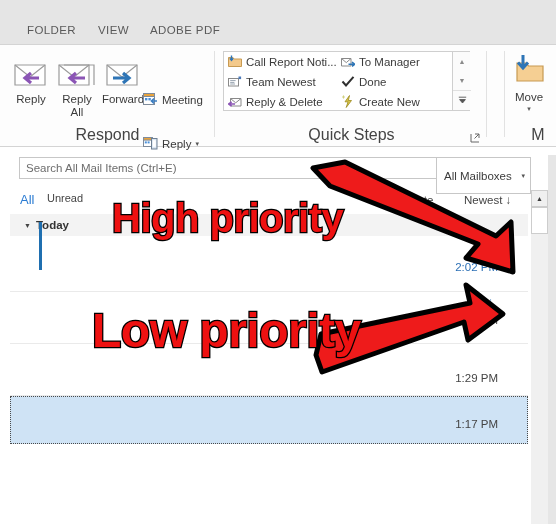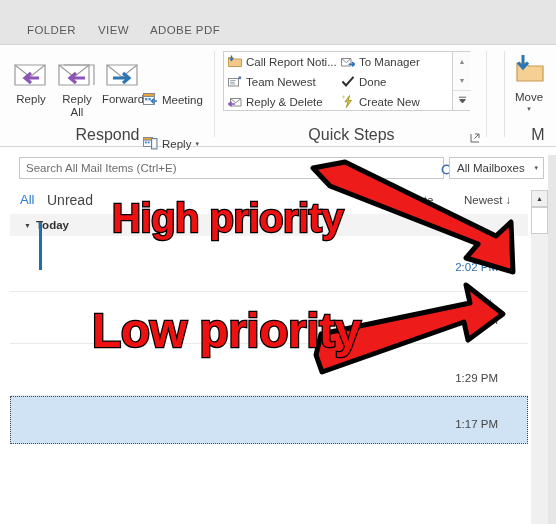--- a/index.html
+++ b/index.html
@@ -99,32 +99,32 @@
   
   .search-row { position: absolute; left: 0; top: 155px; width: 556px; height: 28px; }
   .search-box {
     position: absolute; left: 19px; top: 2px; width: 425px; height: 22px;
     border: 1px solid #c7c7c7; background: #fff;
     display: flex; align-items: center;
   }
   .search-box .ph { margin-left: 6px; font-size: 11.5px; color: #6d6d6d; }
   .search-icon { position: absolute; left: 420px; top: 5px; color: #4a6fa5; }
   .mailbox-sel {
-    position: absolute; left: 449px; top: 2px; width: 95px; height: 22px;
+    position: absolute; left: 436px; top: 2px; width: 95px; height: 37px;
     border: 1px solid #c7c7c7; border-left: 1px solid #c7c7c7; background: #fff;
     display: flex; align-items: center; justify-content: space-between;
     padding: 0 5px 0 7px;
   }
   .mailbox-sel .val { font-size: 11.5px; color: #3b3b3b; }
   .mailbox-sel .caret { font-size: 7px; color: #555; }
 
   
   .filter-row { position: absolute; left: 0; top: 190px; width: 556px; height: 24px; }
   .f-all    { position: absolute; left: 20px; top: 2px; font-size: 13px; color: #2b7cd3; }
-  .f-unread { position: absolute; left: 47px; top: 2px; font-size: 14px; color: #444; }
+  .f-unread { position: absolute; left: 47px; top: 2px; font-size: 11px; color: #444; }
   .f-date   { position: absolute; left: 409px; top: 4px; font-size: 11.5px; color: #444; }
   .f-sort   { position: absolute; left: 464px; top: 4px; font-size: 11.5px; color: #444; }
 
   
   .list { position: absolute; left: 10px; top: 214px; width: 518px; height: 310px; background:#fff; }
   .grp-today {
     position: absolute; left: 0; top: 0; width: 518px; height: 22px;
     background: #f3f3f3; display: flex; align-items: center; gap: 5px; padding-left: 14px;
   }
   .grp-today .tri { font-size: 7px; color: #444; }

